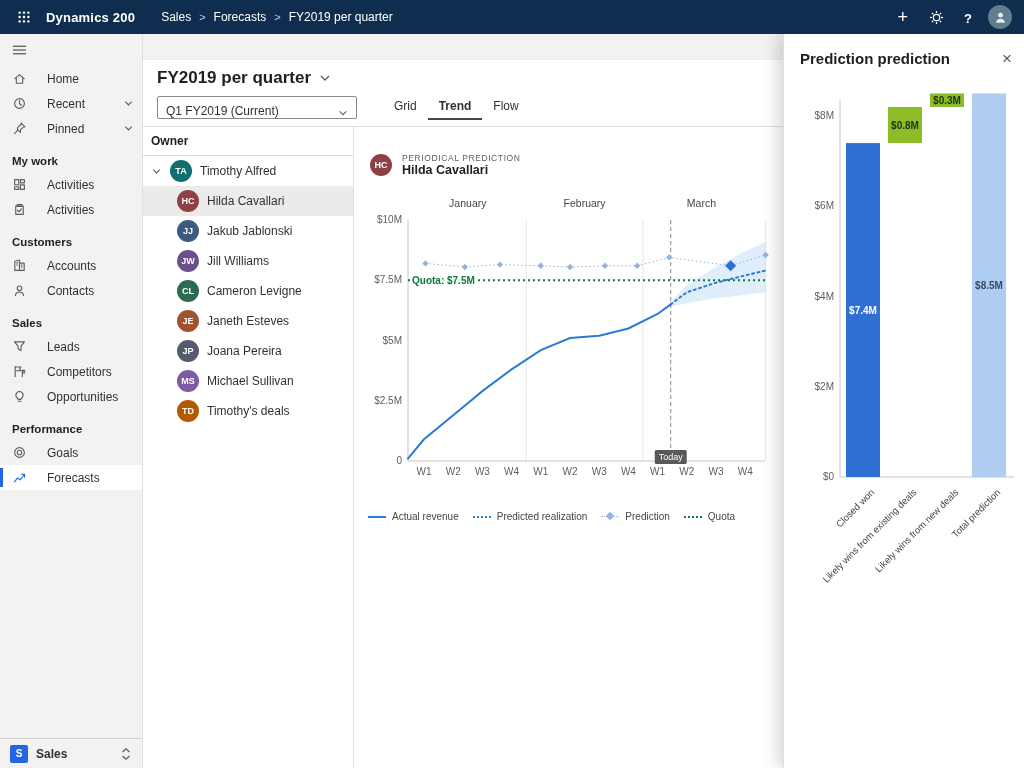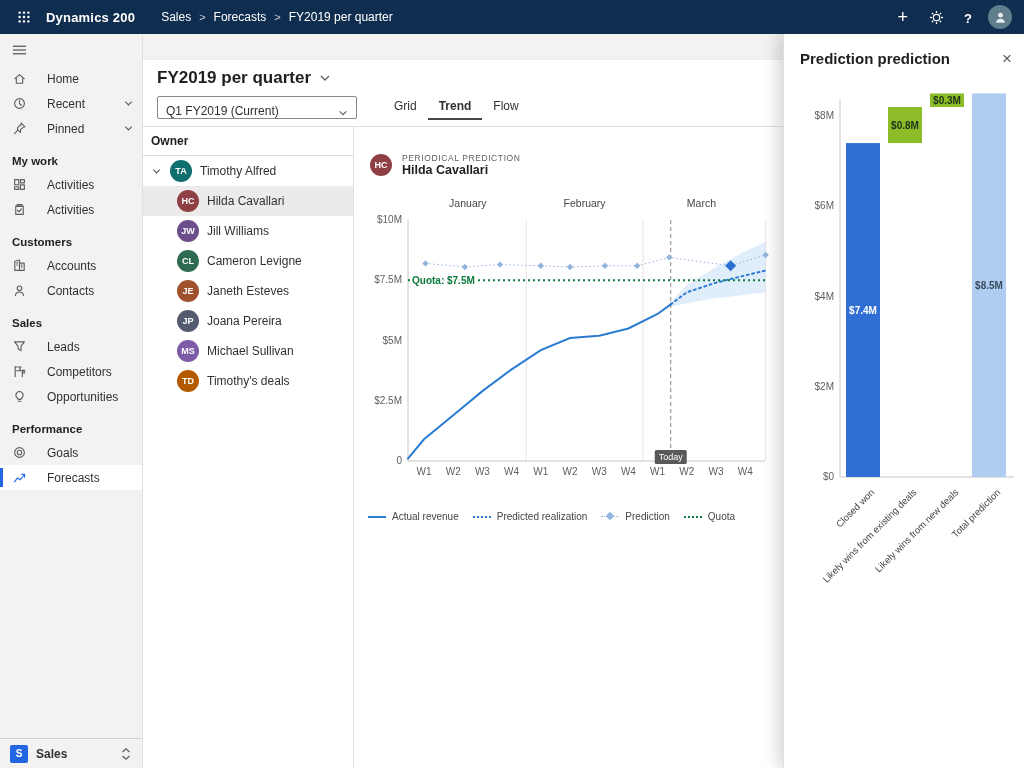--- a/index.html
+++ b/index.html
@@ -277,20 +277,24 @@
             <div class="owner-row group">
               <svg class="owner-chev chev-s" viewBox="0 0 12 12">
                 <path d="M2.5 4 6 7.5 9.5 4"></path>
               </svg>
               <span class="avatar av" style="background:#0f6e6e">TA</span>
               <span class="owner-name">Timothy Alfred</span>
             </div>
             <div class="owner-row child selected">
               <span class="avatar av" style="background:#8f4045">HC</span>
               <span class="owner-name">Hilda Cavallari</span>
+            </div>
+            <div class="owner-row child">
+              <span class="avatar av" style="background:#3d5a80">JJ</span>
+              <span class="owner-name">Jakub Jablonski</span>
             </div>
             <div class="owner-row child">
               <span class="avatar av" style="background:#6b4f8a">JW</span>
               <span class="owner-name">Jill Williams</span>
             </div>
             <div class="owner-row child">
               <span class="avatar av" style="background:#2d6a4f">CL</span>
               <span class="owner-name">Cameron Levigne</span>
             </div>
             <div class="owner-row child">

